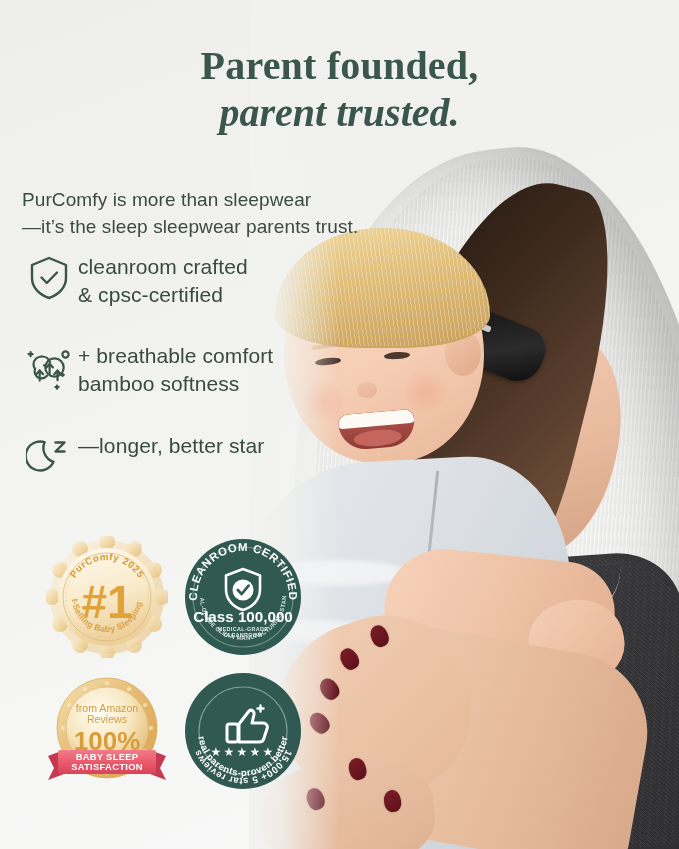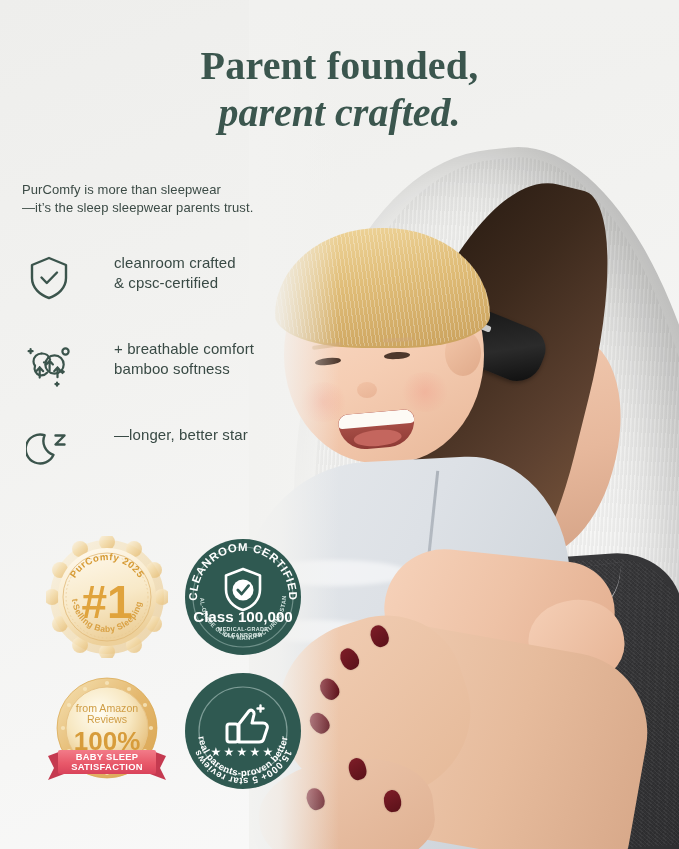--- a/index.html
+++ b/index.html
@@ -185,28 +185,28 @@
   #headline{
     position:absolute;left:0;top:22px;width:679px;text-align:center;
     font-family:"Liberation Serif", serif;color:#3b564e;line-height:1.16;
   }
   #headline .l1{display:block;font-size:40px;letter-spacing:.2px;}
   #headline .l2{display:block;font-size:40px;font-style:italic;}
 
   
   #subhead{
     position:absolute;left:22px;top:168px;width:370px;
-    font-size:13px;line-height:1.42;color:#3c4b46;letter-spacing:.1px;
+    font-size:19px;line-height:1.42;color:#3c4b46;letter-spacing:.1px;
   }
 
   
   #features{position:absolute;left:20px;top:250px;width:340px;}
   .feat{display:flex;align-items:flex-start;margin-bottom:30px;}
   .feat-icon{width:58px;flex:0 0 58px;height:56px;display:flex;align-items:center;justify-content:center;}
-  .feat-text{font-size:15px;line-height:1.34;color:#394a45;padding-top:3px;letter-spacing:.1px;margin-left:36px;}
+  .feat-text{font-size:21px;line-height:1.34;color:#394a45;padding-top:3px;letter-spacing:.1px;}
   .feat-text span{display:block;white-space:nowrap;}
 
   
   #badges{position:absolute;left:46px;top:536px;width:270px;}
   .badge-row{display:flex;gap:14px;margin-bottom:12px;}
   .badge{position:relative;width:122px;height:122px;}
   .badge svg{display:block;}
 </style>
 </head>
 <body>
@@ -259,21 +259,21 @@
     <div class="nail" style="left:100px;top:758px;transform:rotate(-14deg);"></div>
     <div class="nail" style="left:135px;top:790px;transform:rotate(-8deg);"></div>
     <div class="nail" style="left:58px;top:788px;transform:rotate(-20deg);"></div>
 
     <div class="ph photo-fade"></div>
     <div class="ph photo-fade-top"></div>
   </div>
 
   <h1 id="headline">
     <span class="l1">Parent founded,</span>
-    <span class="l2">parent crafted.</span>
+    <span class="l2">parent trusted.</span>
   </h1>
 
   <p id="subhead">
     <span>PurComfy is more than sleepwear</span><br>
     <span>—it’s the sleep sleepwear parents trust.</span>
   </p>
 
   <div id="features">
 
     <div class="feat">

